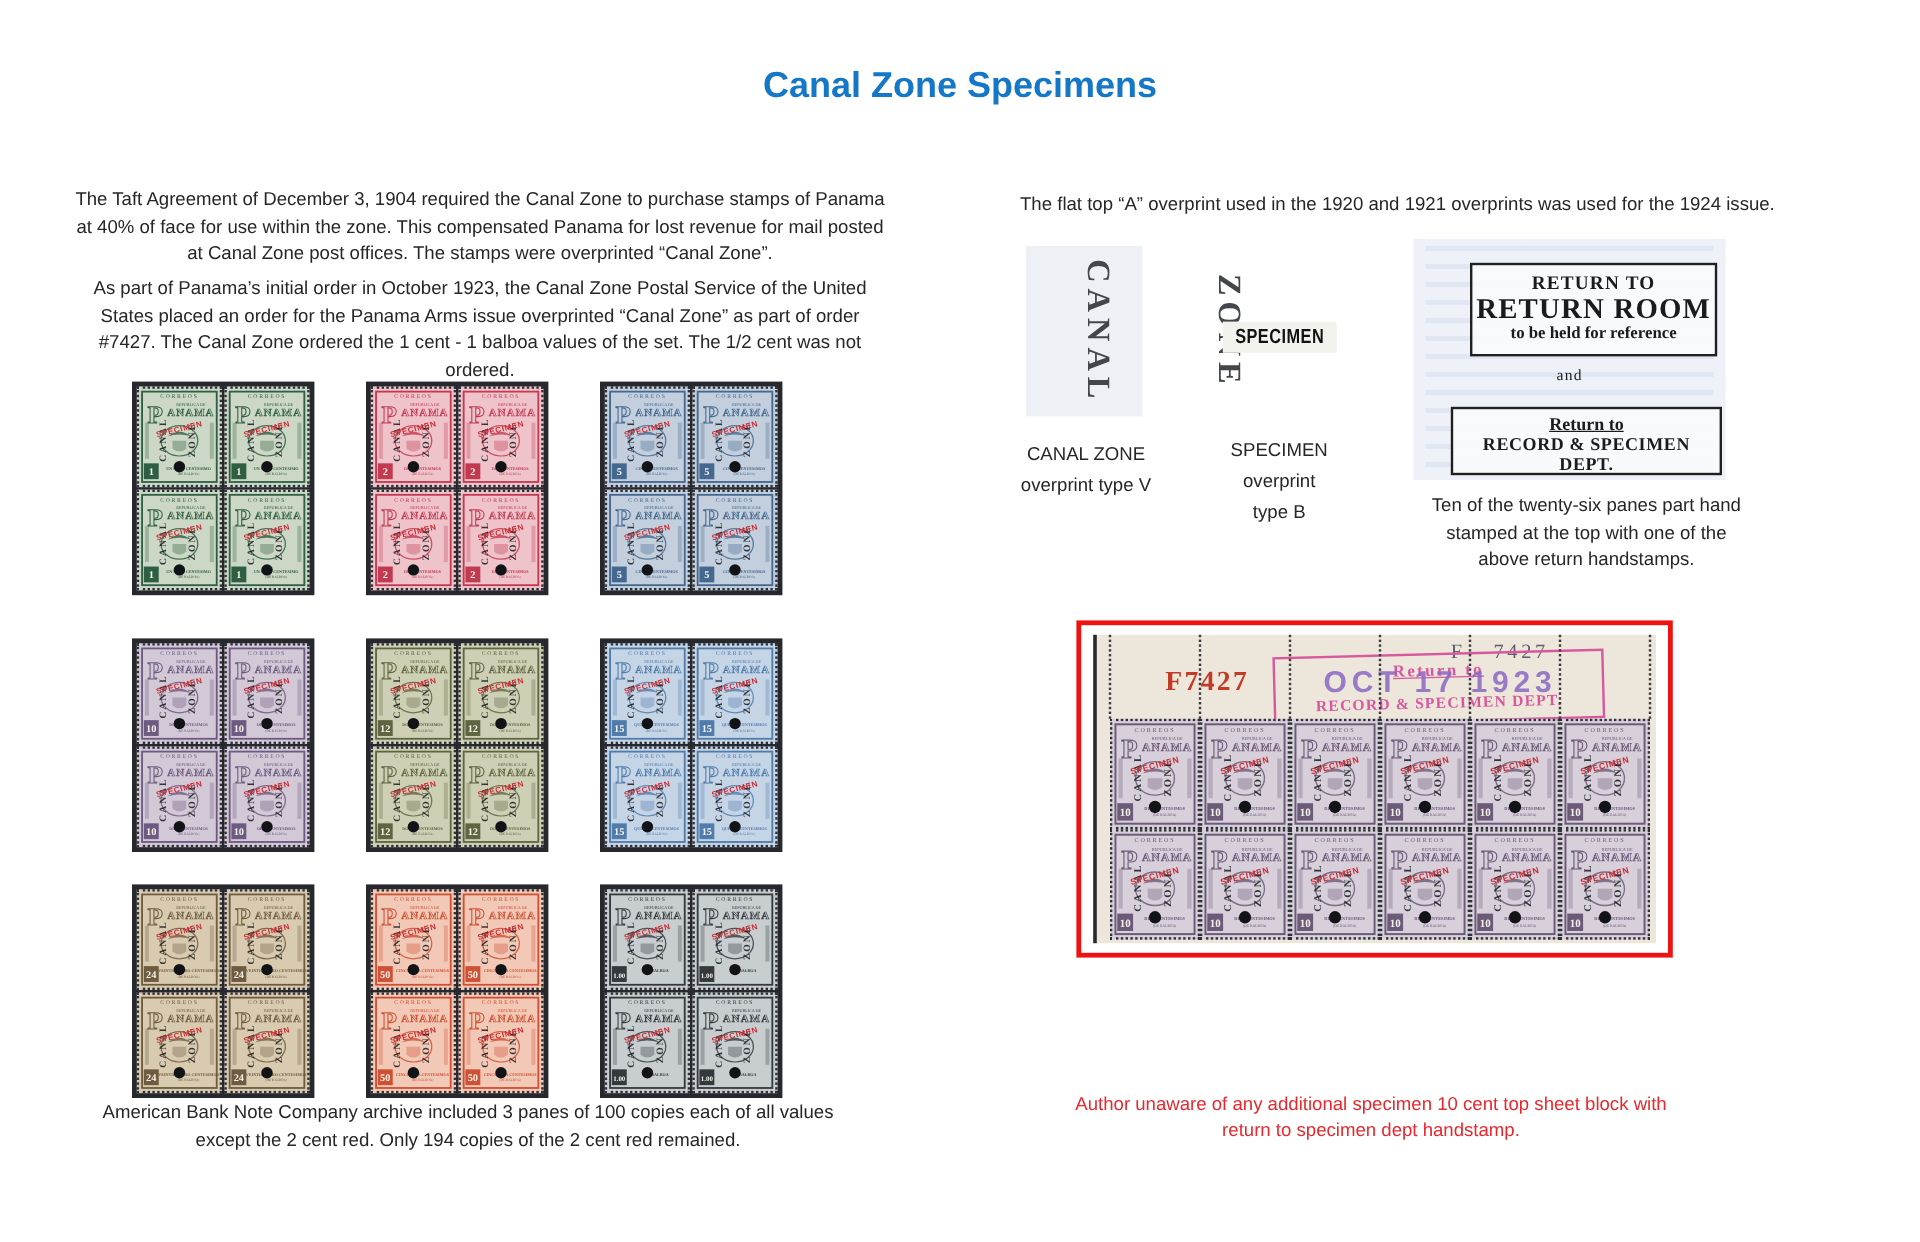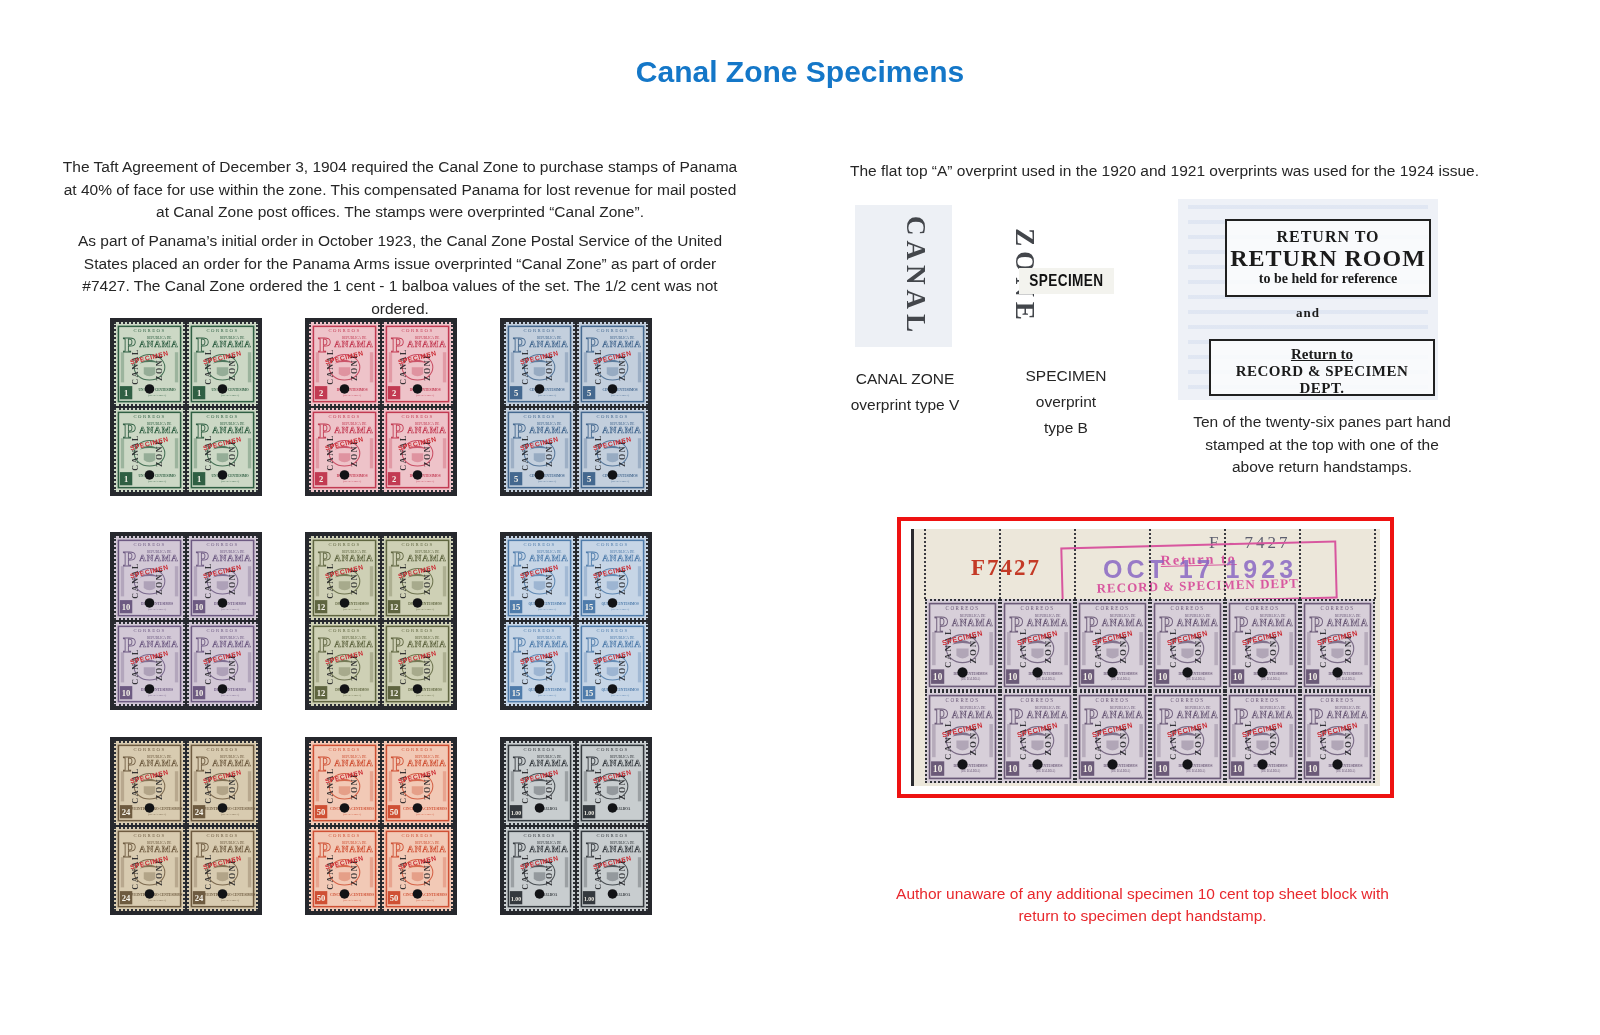--- a/index.html
+++ b/index.html
@@ -45,21 +45,21 @@
   #return-figure{position:absolute;left:1178px;top:199px;width:260px;height:201px;
                  background:#eef1f7;font-family:"Liberation Serif",serif;color:#1b1b1b;margin:0;}
   .ghost{position:absolute;inset:6px 10px;opacity:.55;filter:blur(.5px);
          background:repeating-linear-gradient(180deg,rgba(116,148,208,.20) 0 4px,transparent 4px 15px);}
   #ret-box1{position:absolute;left:47px;top:20px;width:202px;height:74px;border:2px solid #202020;
             text-align:center;background:rgba(250,251,253,.85);}
   .rb1a{font-size:16px;font-weight:bold;letter-spacing:1px;margin-top:7px;}
   .rb1b{font-size:24px;font-weight:bold;letter-spacing:1px;line-height:24px;}
   .rb1c{font-size:14px;font-weight:bold;line-height:17px;}
   #ret-and{position:absolute;left:0;top:106px;width:100%;text-align:center;
-           font-size:13px;font-weight:bold;letter-spacing:1px;}
+           font-size:13px;font-weight:normal;letter-spacing:1px;}
   #ret-box2{position:absolute;left:31px;top:140px;width:222px;height:53px;border:2px solid #202020;
             text-align:center;background:rgba(250,251,253,.85);}
   .rb2a{font-size:15px;font-weight:bold;text-decoration:underline;margin-top:5px;}
   .rb2b{font-size:15px;font-weight:bold;letter-spacing:.5px;}
   #panes-note{position:absolute;left:1186px;top:411px;width:272px;text-align:center;
               font-size:15.5px;line-height:22.5px;}
 
   
   #pane-figure{position:absolute;left:897px;top:517px;width:497px;height:281px;
                border:4px solid #ee1211;background:#ffffff;box-sizing:border-box;margin:0;}
@@ -941,20 +941,21 @@
             <text x="43" y="76.5" font-size="3" text-anchor="middle" fill="#34393e" font-family="Liberation Serif,serif"></text>
             <text transform="rotate(-90 23.5 45)" x="23.5" y="45" font-size="8.5" font-weight="bold" text-anchor="middle" fill="#17181c" opacity="0.85" letter-spacing="1.8" font-family="Liberation Serif,serif">CANAL</text>
             <text transform="rotate(-90 48.5 45)" x="48.5" y="45" font-size="8.5" font-weight="bold" text-anchor="middle" fill="#17181c" opacity="0.85" letter-spacing="1.8" font-family="Liberation Serif,serif">ZONE</text>
             <text transform="rotate(-14 35 36)" x="35" y="38" font-size="7" font-weight="bold" text-anchor="middle" fill="#cc2b33" letter-spacing="0.6" font-family="Liberation Sans,sans-serif">SPECIMEN</text>
             <circle cx="35" cy="69" r="5" fill="#121316"></circle>
           </svg>
         </div>
       </div>
     </div>
 
+  <p id="left-caption">American Bank Note Company archive included 3 panes of 100 copies each of all values except the 2 cent red.  Only 194 copies of the 2 cent red remained.</p>
 
   <p id="right-intro">The flat top “A” overprint used in the 1920 and 1921 overprints was used for the 1924 issue.</p>
 
   <figure id="cz-figure">
     <div class="cz-word">
       <span>CANAL</span>
     </div>
     <div class="cz-word">
       <span>ZONE</span>
     </div>
@@ -1280,15 +1281,15 @@
     <div class="perf-v" style="left: 13px;"></div>
         <div class="perf-v" style="left: 88px;"></div>
         <div class="perf-v" style="left: 163px;"></div>
         <div class="perf-v" style="left: 238px;"></div>
         <div class="perf-v" style="left: 313px;"></div>
         <div class="perf-v" style="left: 388px;"></div>
         <div class="perf-v" style="left: 463px;"></div>
       </div>
   </figure>
 
-  <p id="red-note" style="color: rgb(232, 40, 45);">Author unaware of any additional specimen 10 cent top sheet block with return to specimen dept handstamp.</p>
+  <p id="red-note" style="color: rgb(232, 40, 45); margin-top: 27px;">Author unaware of any additional specimen 10 cent top sheet block with return to specimen dept handstamp.</p>
 
 </div>
 
 </body></html>

